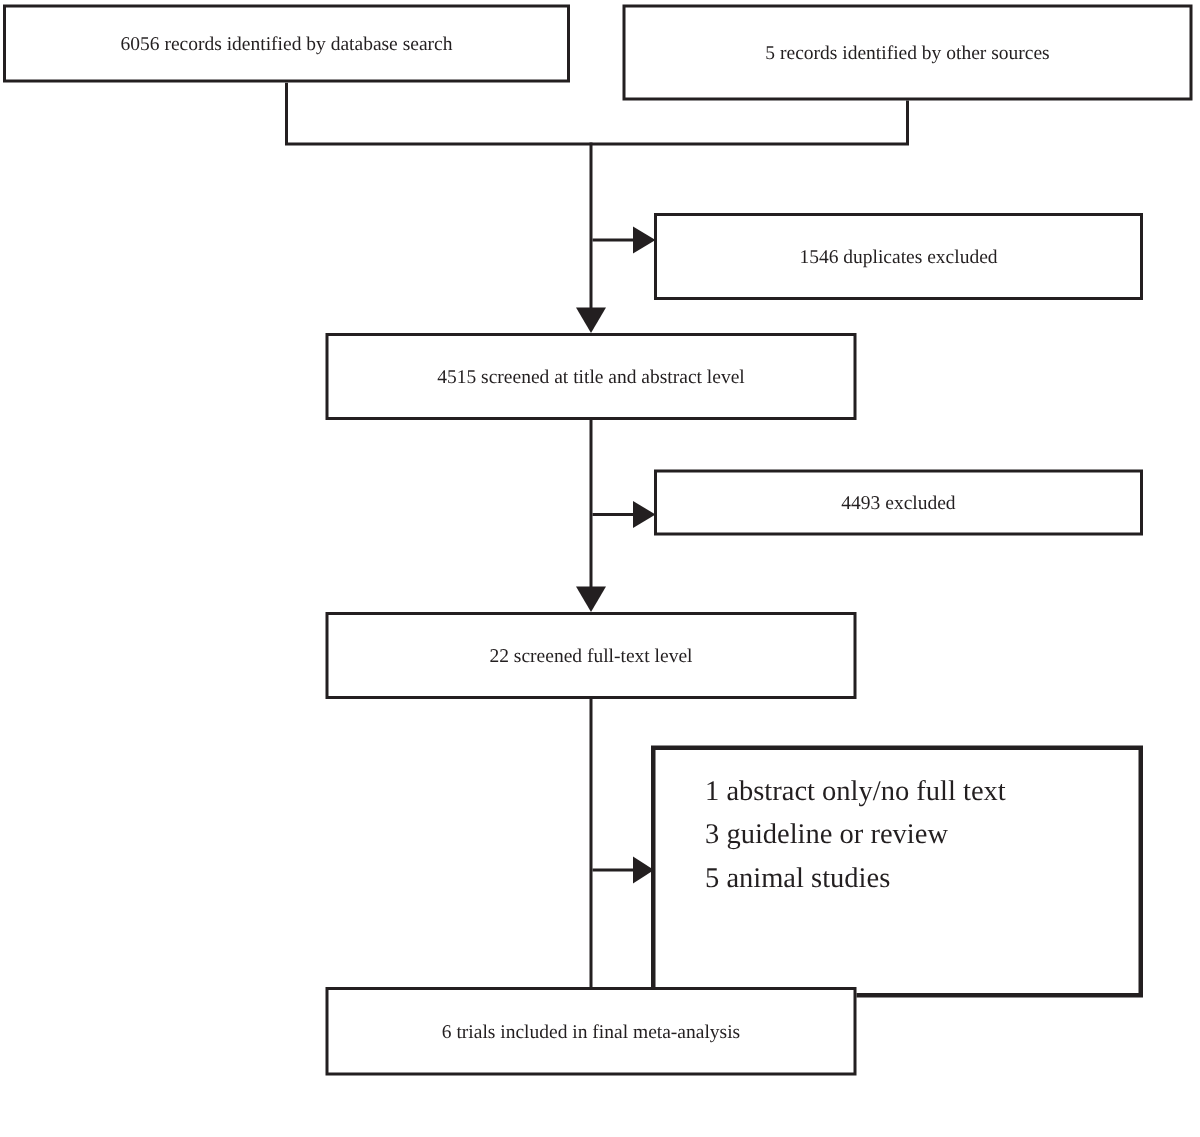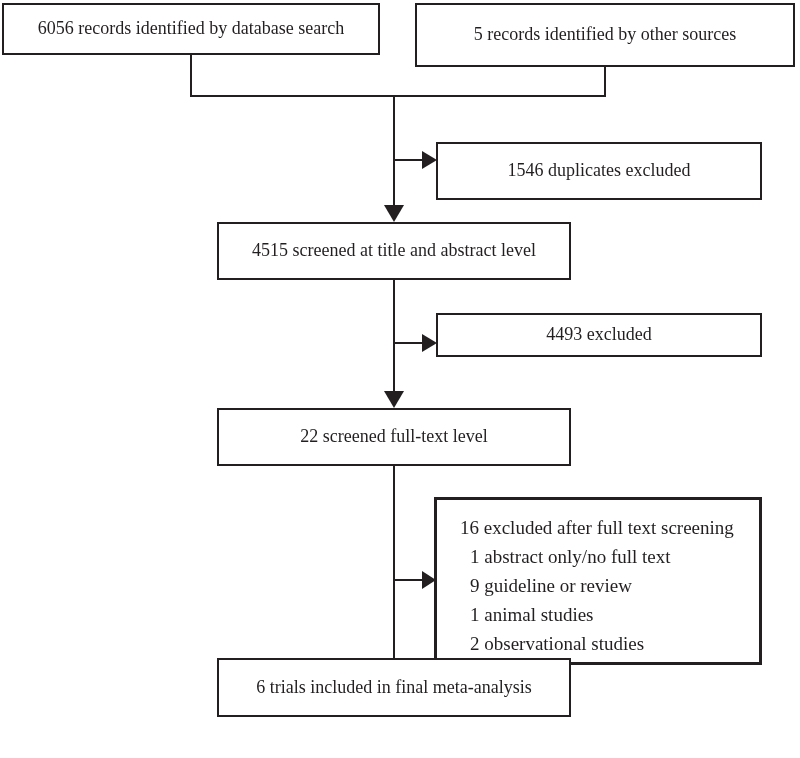--- a/index.html
+++ b/index.html
@@ -36,21 +36,21 @@
   }
   .box {
     position: absolute;
     box-sizing: border-box;
     border: 2px solid #231f20;
     background: #ffffff;
     display: flex;
     align-items: center;
     justify-content: center;
     text-align: center;
-    font-size: 18px;
+    font-size: 13px;
     line-height: 1.2;
   }
   .box-a { left: 2px;   top: 3px;   width: 378px; height: 52px; }
   .box-b { left: 415px; top: 3px;   width: 380px; height: 64px; }
   .box-c { left: 436px; top: 142px; width: 326px; height: 58px; }
   .box-d { left: 217px; top: 222px; width: 354px; height: 58px; }
   .box-e { left: 436px; top: 313px; width: 326px; height: 44px; }
   .box-f { left: 217px; top: 408px; width: 354px; height: 58px; }
   .box-h { left: 217px; top: 658px; width: 354px; height: 59px; }
   .box-g {
@@ -114,24 +114,22 @@
 
   <div class="box box-e">
     <span>4493 excluded</span>
   </div>
 
   <div class="box box-f">
     <span>22 screened full-text level</span>
   </div>
 
   <div class="box-g">
-    <div>16 excluded after full text screening</div>
     <div class="sub-item">1 abstract only/no full text</div>
-    <div class="sub-item">9 guideline or review</div>
-    <div class="sub-item">1 animal studies</div>
-    <div class="sub-item">2 observational studies</div>
+    <div class="sub-item">3 guideline or review</div>
+    <div class="sub-item">5 animal studies</div>
   </div>
 
   <div class="box box-h">
     <span>6 trials included in final meta-analysis</span>
   </div>
 
 </div>
 
 </body></html>

